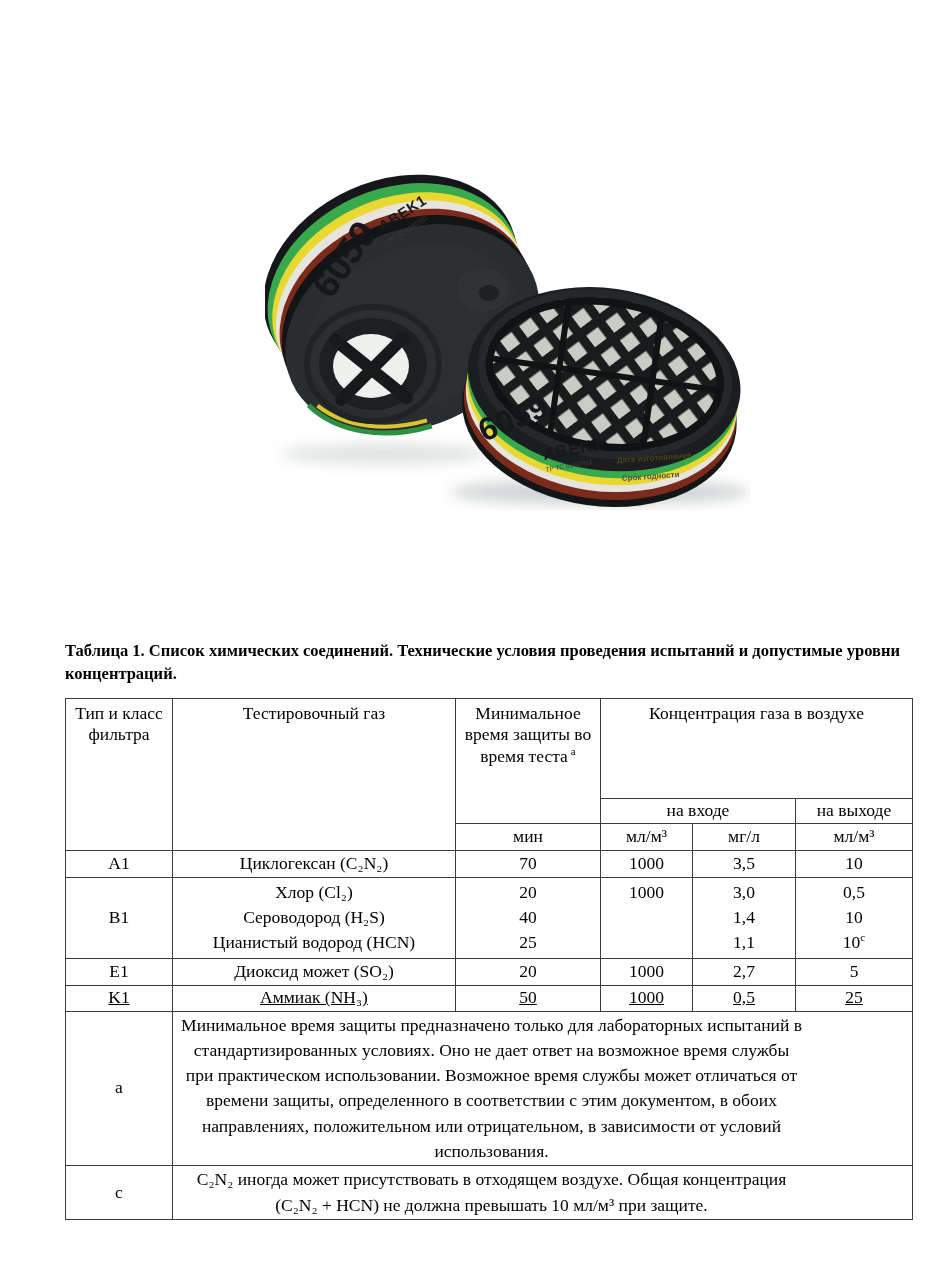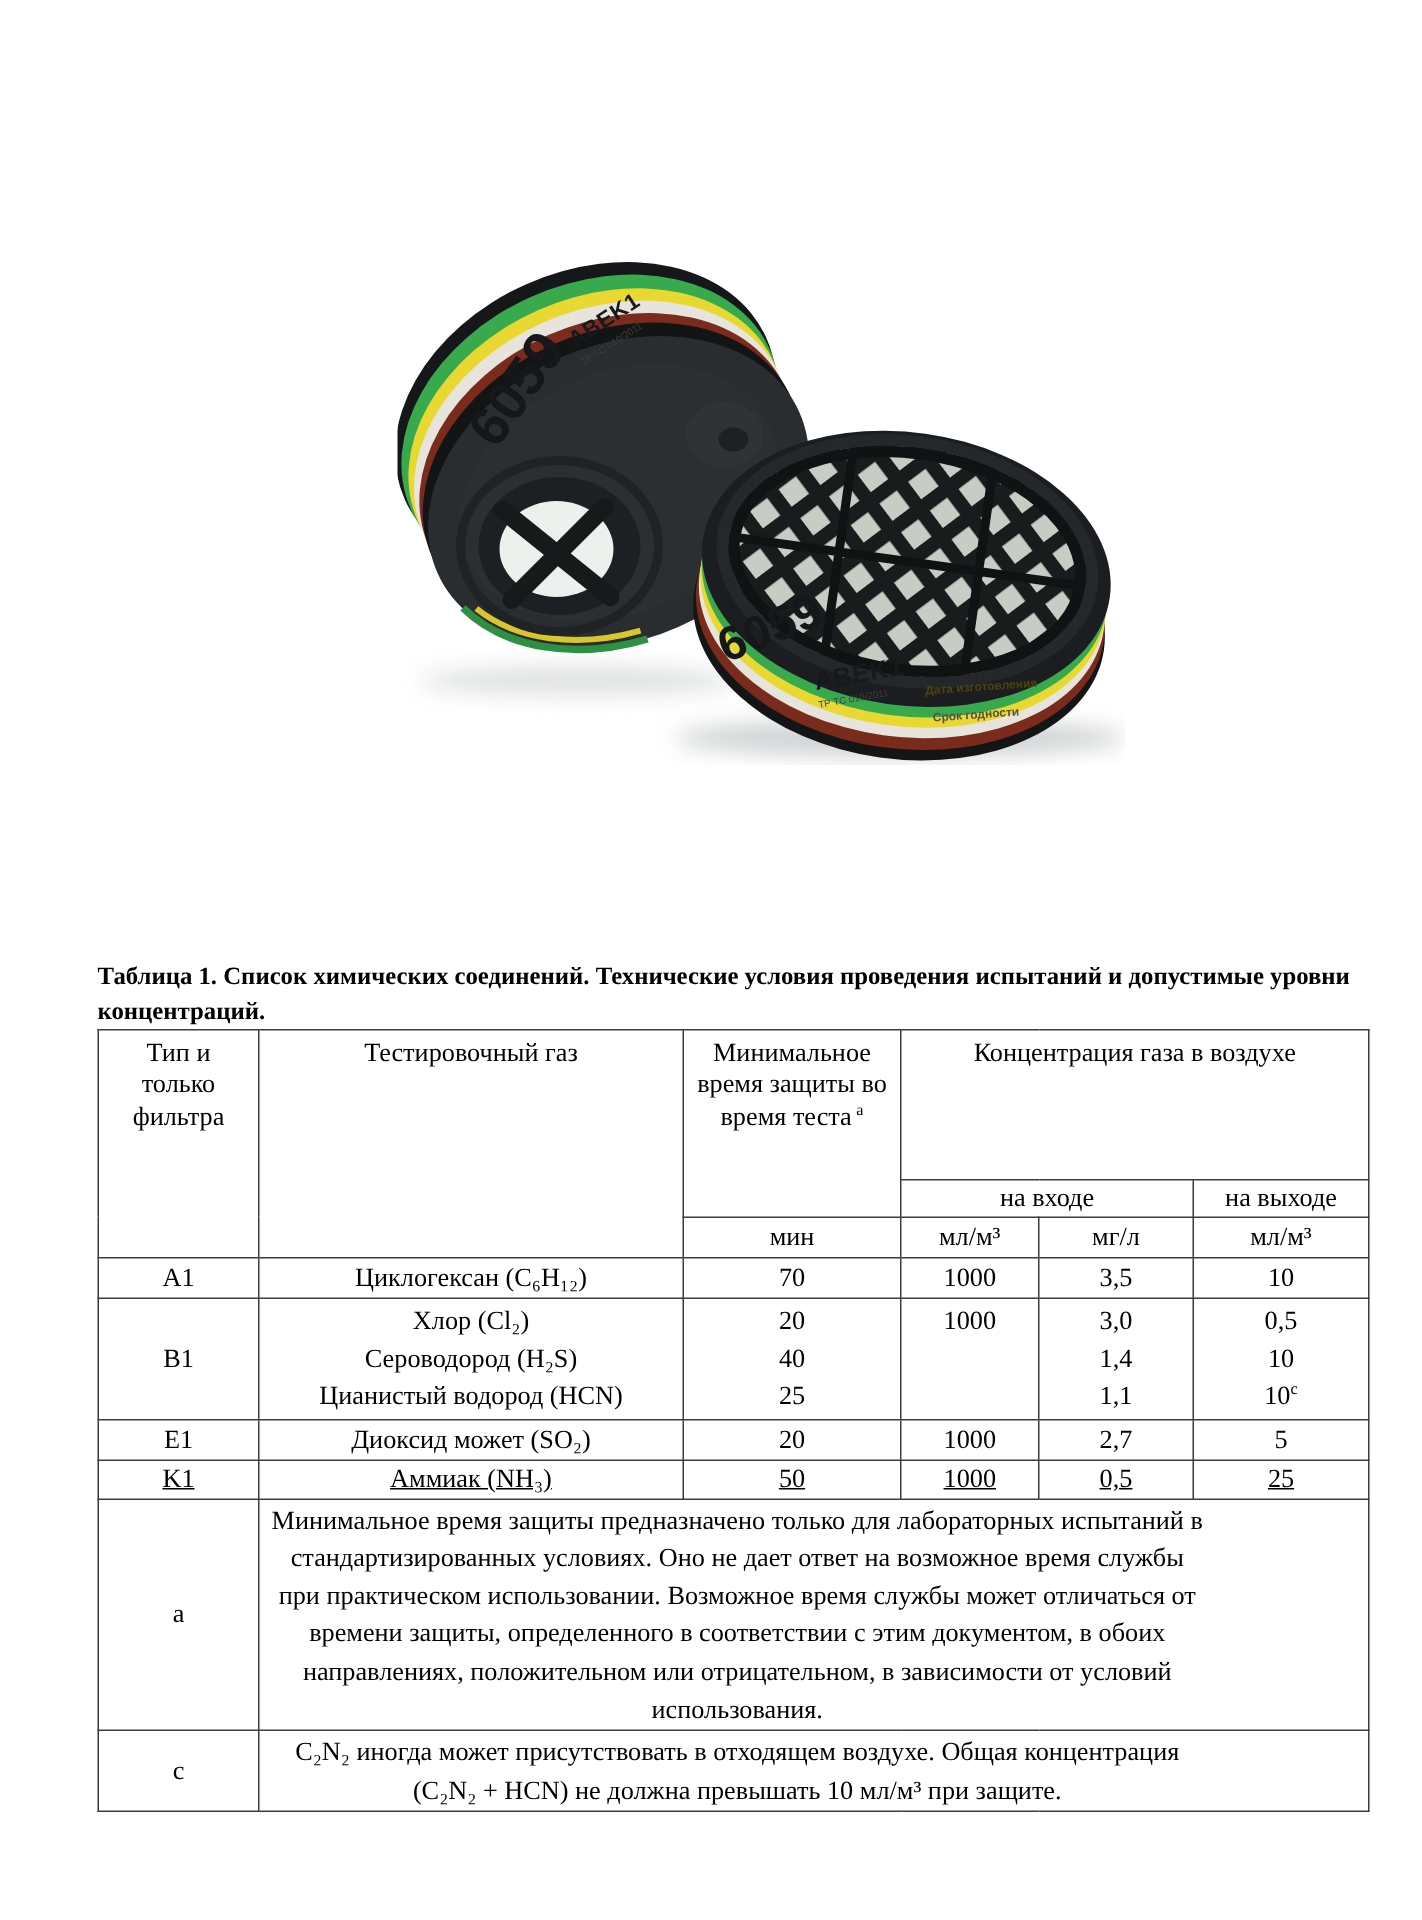--- a/index.html
+++ b/index.html
@@ -11,21 +11,21 @@
     color: #000;
   }
   .page { width: 948px; height: 1280px; padding: 0 36px 0 65px; position: relative; }
 
   
   .photo-wrap { width: 485px; height: 348px; margin: 162px 0 0 200px; position: relative; }
   .photo-wrap svg { display: block; }
 
   
   .caption {
-    margin: 130px 0 0 0;
+    margin: 130px 0 12px 0;
     font-size: 16.5px; font-weight: 700; line-height: 1.38;
     width: 847px;
   }
 
   
   table.spec {
     border-collapse: collapse; width: 847px; table-layout: fixed;
     font-size: 17.5px; line-height: 1.25;
   }
   table.spec th, table.spec td {
@@ -127,40 +127,40 @@
     <colgroup>
       <col style="width:107px">
         <col style="width:283px">
         <col style="width:145px">
       <col style="width:92px">
         <col style="width:103px">
         <col style="width:117px">
     </colgroup>
     <thead>
       <tr class="h1">
-        <th rowspan="3">Тип и только фильтра</th>
+        <th rowspan="3">Тип и класс фильтра</th>
         <th rowspan="3">Тестировочный газ</th>
         <th rowspan="2"><span>Минимальное время защиты во время теста</span><sup>a</sup></th>
         <th colspan="3">Концентрация газа в воздухе</th>
       </tr>
       <tr class="h2">
         <th colspan="2">на входе</th>
         <th>на выходе</th>
       </tr>
       <tr class="h3">
         <td>мин</td>
         <td>мл/м³</td>
         <td>мг/л</td>
         <td>мл/м³</td>
       </tr>
     </thead>
     <tbody>
       <tr class="r-single">
         <td>A1</td>
-        <td class="gas">Циклогексан (C₆H₁₂)</td>
+        <td class="gas">Циклогексан (C₂N₂)</td>
         <td>70</td>
         <td>1000</td>
         <td>3,5</td>
         <td>10</td>
       </tr>
       <tr class="r-multi">
         <td class="top">
             <div class="ln">B1</div>
           </td>
         <td class="gas top">

